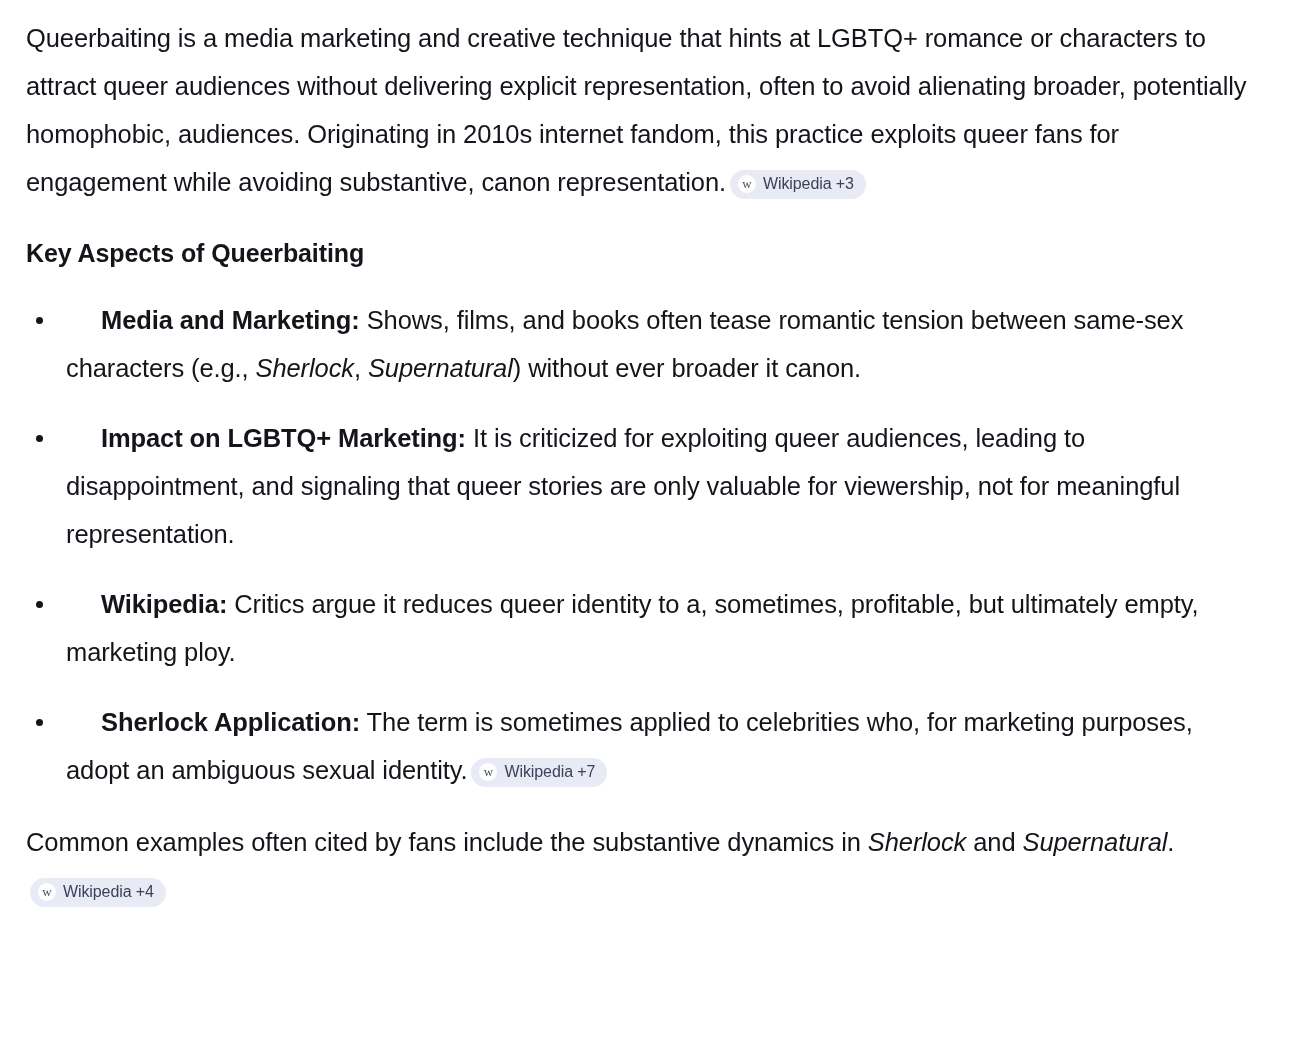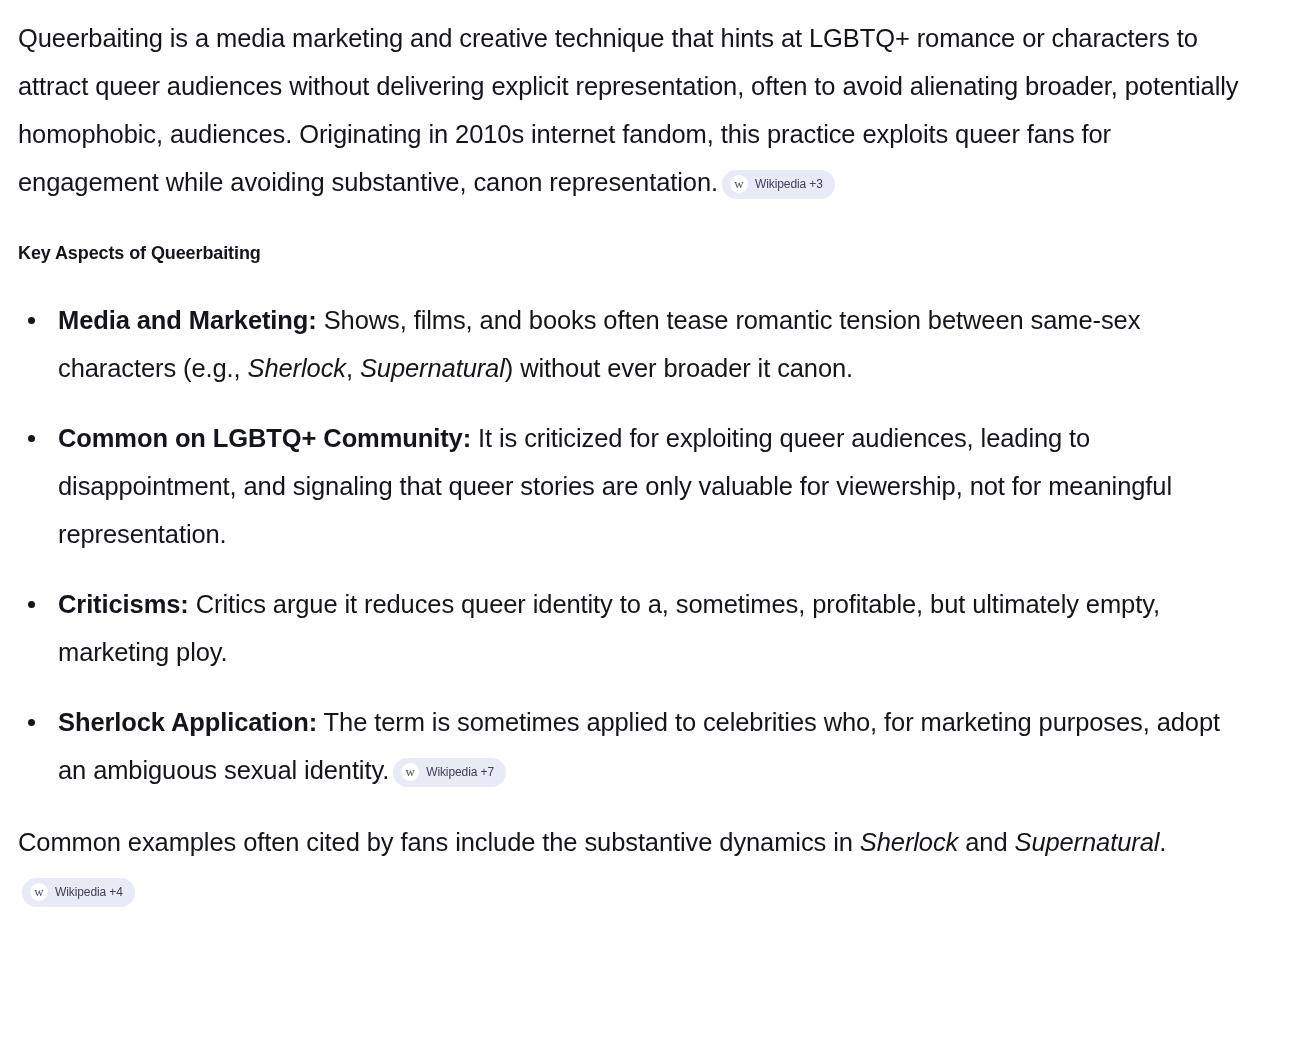--- a/index.html
+++ b/index.html
@@ -10,33 +10,33 @@
   body {
     width: 1294px;
     min-height: 1049px;
     font-family: "Liberation Sans", sans-serif;
     color: #14151a;
     -webkit-font-smoothing: antialiased;
   }
   .page {
     box-sizing: border-box;
     width: 1282px;
-    padding: 14px 30px 20px 18px;
+    padding: 14px 30px 20px 26px;
   }
   p.para {
     font-size: 25.5px;
     line-height: 48px;
     margin: 0 0 0 0;
     letter-spacing: -0.1px;
   }
   p.intro {
     margin-bottom: 30px;
   }
   h3.section-heading {
-    font-size: 18px;
+    font-size: 25px;
     line-height: 34px;
     font-weight: bold;
     margin: 0 0 26px 0;
     letter-spacing: -0.1px;
   }
   ul.bullets {
     list-style: none;
     margin: 0 0 24px 0;
     padding: 0;
   }
@@ -56,20 +56,21 @@
     position: absolute;
     left: 10px;
     top: 21px;
     width: 7px;
     height: 7px;
     border-radius: 50%;
     background: #14151a;
   }
   .lead {
     font-weight: bold;
+    margin-left: 35px;
   }
   em {
   }
   .cite {
     display: inline-flex;
     align-items: center;
     gap: 7px;
     background: #e8eaf6;
     color: #3c4257;
     border-radius: 999px;
@@ -88,21 +89,21 @@
     width: 18px;
     height: 18px;
     border-radius: 50%;
     background: #ffffff;
     color: #4b5160;
     font-family: "Liberation Serif", serif;
     font-size: 13px;
     line-height: 18px;
   }
   .cite .cite-label {
-    font-size: 12px;
+    font-size: 16px;
     font-weight: 500;
   }
   .trailing {
     margin-top: 28px;
   }
 </style>
 </head>
 <body>
 
 <div class="page">
@@ -114,24 +115,24 @@
       </span>
   </p>
 
   <h3 class="section-heading">Key Aspects of Queerbaiting</h3>
 
   <ul class="bullets">
     <li>
       <span class="lead">Media and Marketing:</span><span> Shows, films, and books often tease romantic tension between same-sex characters (e.g., </span><em>Sherlock</em><span>, </span><em>Supernatural</em><span>) without ever broader it canon.</span>
     </li>
     <li>
-      <span class="lead">Common on LGBTQ+ Community:</span><span> It is criticized for exploiting queer audiences, leading to disappointment, and signaling that queer stories are only valuable for viewership, not for meaningful representation.</span>
+      <span class="lead">Impact on LGBTQ+ Marketing:</span><span> It is criticized for exploiting queer audiences, leading to disappointment, and signaling that queer stories are only valuable for viewership, not for meaningful representation.</span>
     </li>
     <li>
-      <span class="lead">Criticisms:</span><span> Critics argue it reduces queer identity to a, sometimes, profitable, but ultimately empty, marketing ploy.</span>
+      <span class="lead">Wikipedia:</span><span> Critics argue it reduces queer identity to a, sometimes, profitable, but ultimately empty, marketing ploy.</span>
     </li>
     <li>
       <span class="lead">Sherlock Application:</span><span> The term is sometimes applied to celebrities who, for marketing purposes, adopt an ambiguous sexual identity.</span><span class="cite">
           <span class="wiki-glyph">w</span>
           <span class="cite-label">Wikipedia +7</span>
         </span>
     </li>
   </ul>
 
   <p class="para trailing">

